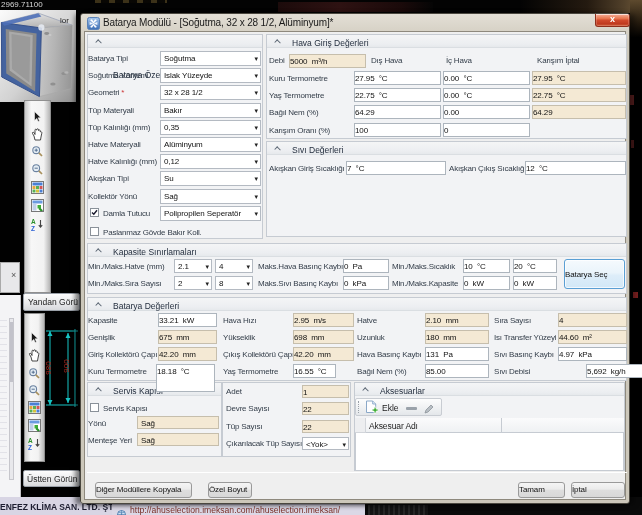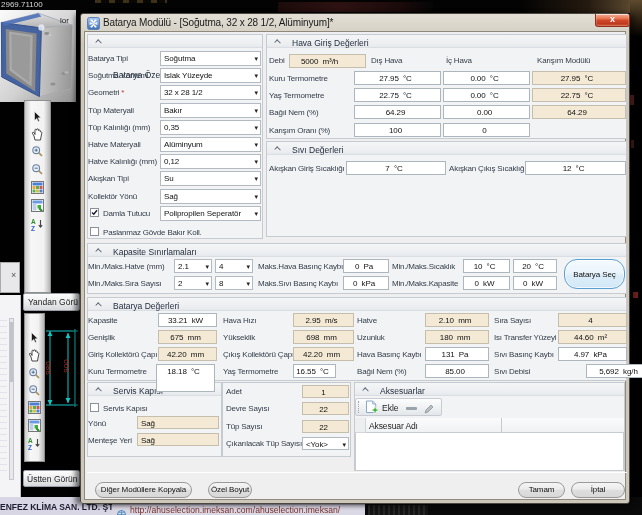--- a/index.html
+++ b/index.html
@@ -16,30 +16,30 @@
   background:linear-gradient(180deg,#f6b09b 0,#e8764f 38%,#d14a2c 52%,#c03a20 80%,#cf5a35 100%);
   border:1px solid #8e2f1c; border-top:none; border-radius:0 2px 3px 3px;
   color:#fff; text-align:center; font-size:9px; font-weight:bold; line-height:11px;
   box-shadow: inset 0 1px 0 rgba(255,255,255,0.55), inset 0 0 0 1px rgba(255,255,255,0.18);
 }
 .panel { background:#f2f3f5; border:1px solid #c6cbd2; }
 .phead { background:linear-gradient(180deg,#f4f5f6,#eceef1 75%,#e6e9ec); border-bottom:1px solid #dadee2; }
 .ptitle { font-size:8.5px; color:#1f2a3a; white-space:nowrap; }
 .chev { width:5px; height:5px; border-left:1.2px solid #5a6572; border-top:1.2px solid #5a6572; transform:rotate(45deg) scale(1,0.8); }
 .lbl { font-size:8px; letter-spacing:-0.2px; color:#333d49; white-space:nowrap; }
-.fw,.fb { font-size:8px; letter-spacing:-0.1px; color:#111; text-align:center; padding-right:4px; line-height:13px; white-space:nowrap; overflow:hidden; }
+.fw,.fb { font-size:8px; letter-spacing:-0.1px; color:#111; text-align:left; padding-right:4px; line-height:13px; white-space:nowrap; overflow:hidden; }
 .fw { background:#fff; border:1px solid #adb5bd; }
 .fb { background:#f4e9d4; border:1px solid #c6beac; }
 .lft { float:left; padding-left:3px; }
 .combo { background:#fff; border:1px solid #b4bac2; font-size:8px; letter-spacing:-0.1px; color:#111; line-height:13px; white-space:nowrap; }
 .combo .cv { padding-left:3px; }
 .combo .ar { position:absolute; right:2px; top:0; font-size:7px; color:#222; }
 .chk { background:#fff; border:1px solid #8a9199; }
-.btn { background:linear-gradient(180deg,#f5f5f5,#ebebeb 45%,#dedede 50%,#d8d8d8); border:1px solid #9a9a9a; border-radius:13px;
-  font-size:8px; letter-spacing:-0.1px; color:#111; text-align:center; line-height:14px; white-space:nowrap; }
+.btn { background:linear-gradient(180deg,#f5f5f5,#ebebeb 45%,#dedede 50%,#d8d8d8); border:1px solid #9a9a9a; border-radius:3px;
+  font-size:8px; letter-spacing:-0.1px; color:#111; text-align:left; line-height:14px; white-space:nowrap; }
 .bsec { border:1px solid #5a9fd4; background:linear-gradient(180deg,#f5fafd,#eaf4fb 45%,#ddedf9 55%,#d2e8f7); box-shadow:inset 0 0 0 1px rgba(255,255,255,0.7); }
 .tbar { background:linear-gradient(180deg,#fdfdfd,#eef0f2 60%,#e4e7ea); border:1px solid #c8ccd2; border-radius:2px; }
 .grid { background:#fff; border:1px solid #c6cbd2; }
 .gind { background:#edeef0; border-right:1px solid #d2d5da; border-bottom:1px solid #d2d5da; }
 .ghead { background:linear-gradient(180deg,#fbfbfc,#eff1f3); border-bottom:1px solid #c6cbd2; }
 </style></head>
 <body>
 <div id="stage">
 <div class="" style="left:0;top:0;width:642px;height:13px;background:#030303;"></div>
 <div class="" style="left:95px;top:0;width:72px;height:3px;background:repeating-linear-gradient(90deg,#4a3d1e 0,#4a3d1e 6px,#0a0804 6px,#0a0804 14px);opacity:0.8;"></div>
@@ -266,21 +266,21 @@
         </svg>
       </div>
 <div class="lbl" style="left:22px;top:194.8px;">Damla Tutucu</div>
 <div class="combo" style="left:79px;top:191.8px;width:101px;height:15px;"><span class="cv">Polipropilen Seperatör</span><span class="ar">▾</span></div>
 <div class="chk" style="left:9px;top:213px;width:9px;height:9px;"></div>
 <div class="lbl" style="left:22px;top:214px;">Paslanmaz Gövde Bakır Koll.</div>
 <div class="lbl" style="left:188px;top:42px;">Debi</div>
 <div class="fb" style="left:208px;top:39.5px;width:77px;height:14px;">5000&nbsp; m³/h<span style="display:inline-block;width:12px"></span></div>
 <div class="lbl" style="left:290px;top:42px;">Dış Hava</div>
 <div class="lbl" style="left:365px;top:42px;">İç Hava</div>
-<div class="lbl" style="left:456px;top:42px;">Karışım Modülü</div>
+<div class="lbl" style="left:456px;top:42px;">Karışım İptal</div>
 <div class="lbl" style="left:188px;top:59.8px;">Kuru Termometre</div>
 <div class="fw" style="left:273px;top:56.8px;width:87px;height:14px;">27.95&nbsp; °C</div>
 <div class="fw" style="left:362px;top:56.8px;width:87px;height:14px;">0.00&nbsp; °C</div>
 <div class="fb" style="left:451px;top:56.8px;width:94px;height:14px;">27.95&nbsp; °C</div>
 <div class="lbl" style="left:188px;top:77.1px;">Yaş Termometre</div>
 <div class="fw" style="left:273px;top:74.1px;width:87px;height:14px;">22.75&nbsp; °C</div>
 <div class="fw" style="left:362px;top:74.1px;width:87px;height:14px;">0.00&nbsp; °C</div>
 <div class="fb" style="left:451px;top:74.1px;width:94px;height:14px;">22.75&nbsp; °C</div>
 <div class="lbl" style="left:188px;top:94.4px;">Bağıl Nem (%)</div>
 <div class="fw" style="left:273px;top:91.4px;width:87px;height:14px;">64.29</div>

